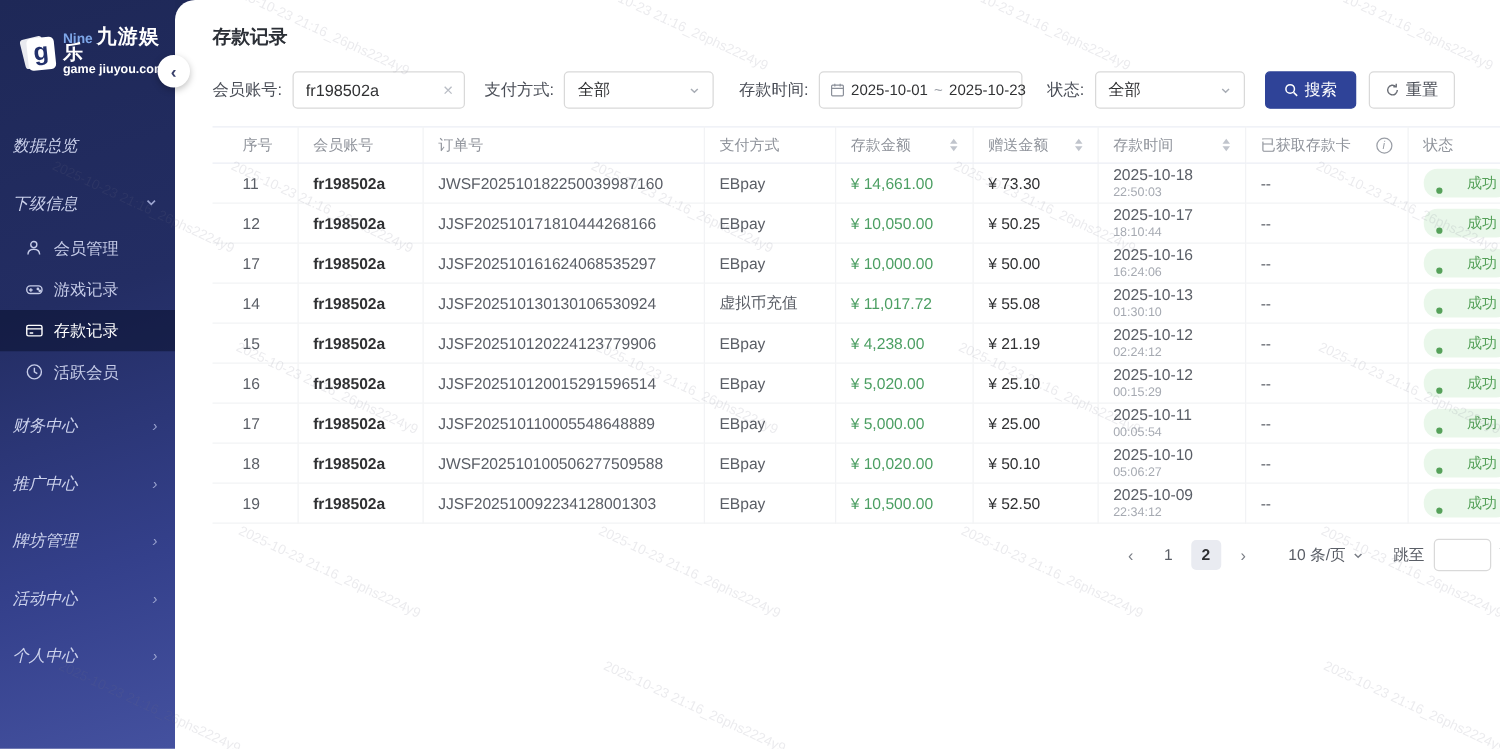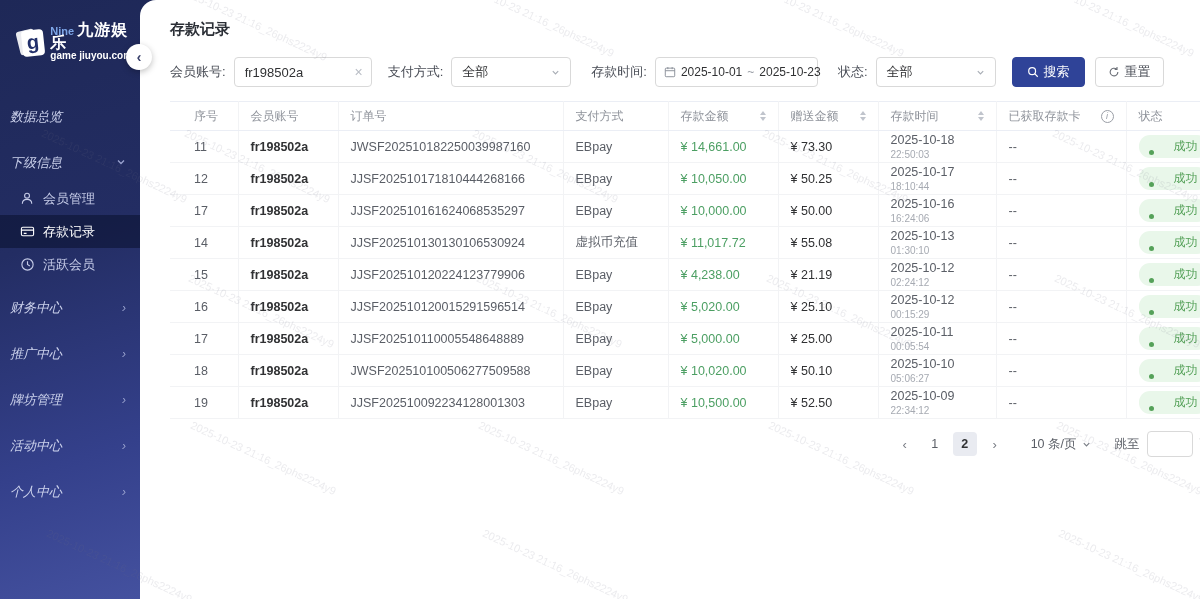--- a/index.html
+++ b/index.html
@@ -119,20 +119,31 @@
     </div>
     <div class="submenu">
       <div class="menu-item">
         <span class="mi">
           <svg width="15" height="15" viewBox="0 0 16 16" fill="none" stroke="#c6cce8" stroke-width="1.2">
               <circle cx="7.5" cy="5" r="2.6"></circle>
               <path d="M2.5 13.5c0-3 2.2-4.6 5-4.6s5 1.6 5 4.6"></path>
             </svg>
         </span>
         <span>会员管理</span>
+      </div>
+      <div class="menu-item">
+        <span class="mi">
+          <svg width="15" height="15" viewBox="0 0 16 16" fill="none" stroke="#c6cce8" stroke-width="1.2">
+              <rect x="1.5" y="5" width="13" height="6.5" rx="3"></rect>
+              <path d="M5 7v3M3.5 8.5h3"></path>
+              <circle cx="11" cy="7.6" r="0.6" fill="#c6cce8"></circle>
+              <circle cx="12.6" cy="9.2" r="0.6" fill="#c6cce8"></circle>
+            </svg>
+        </span>
+        <span>游戏记录</span>
       </div>
       <div class="menu-item active">
         <span class="mi">
           <svg width="15" height="15" viewBox="0 0 16 16" fill="none" stroke="#ffffff" stroke-width="1.2">
               <rect x="1.5" y="3.5" width="13" height="9" rx="1.5"></rect>
               <path d="M1.5 6.5h13M4 10h3"></path>
             </svg>
         </span>
         <span>存款记录</span>
       </div>

